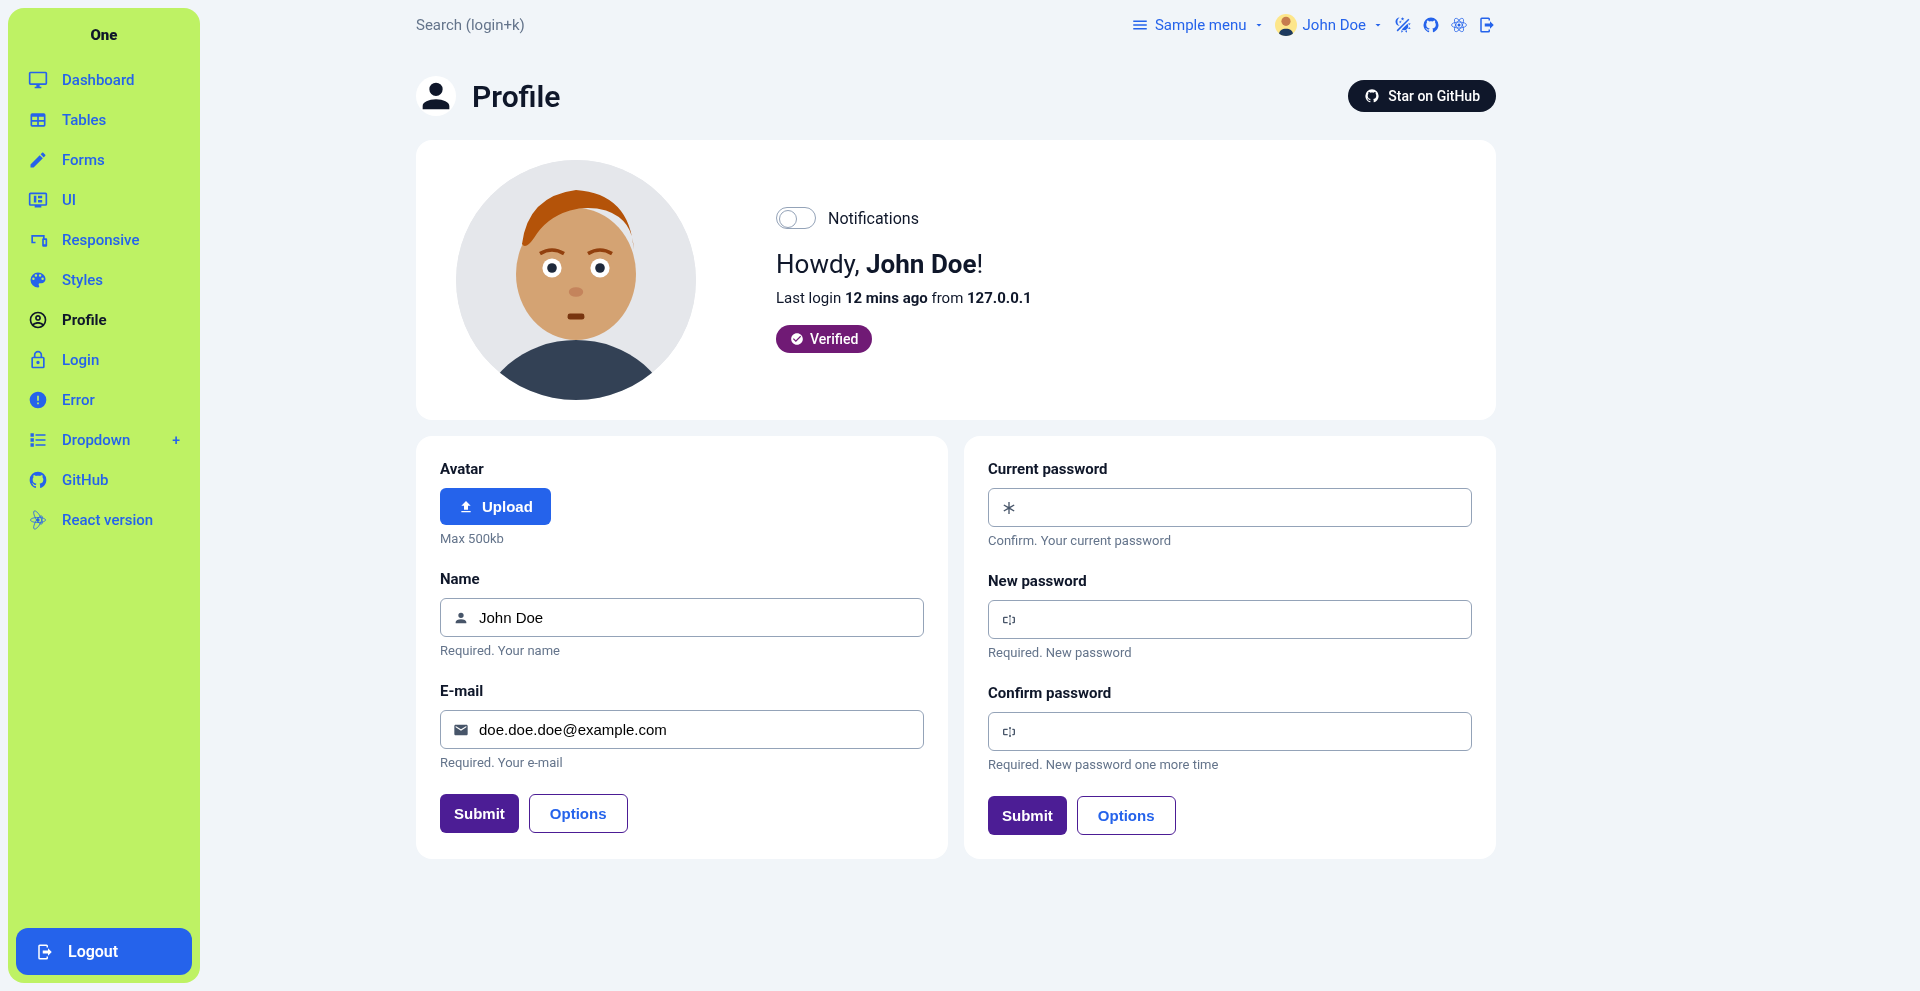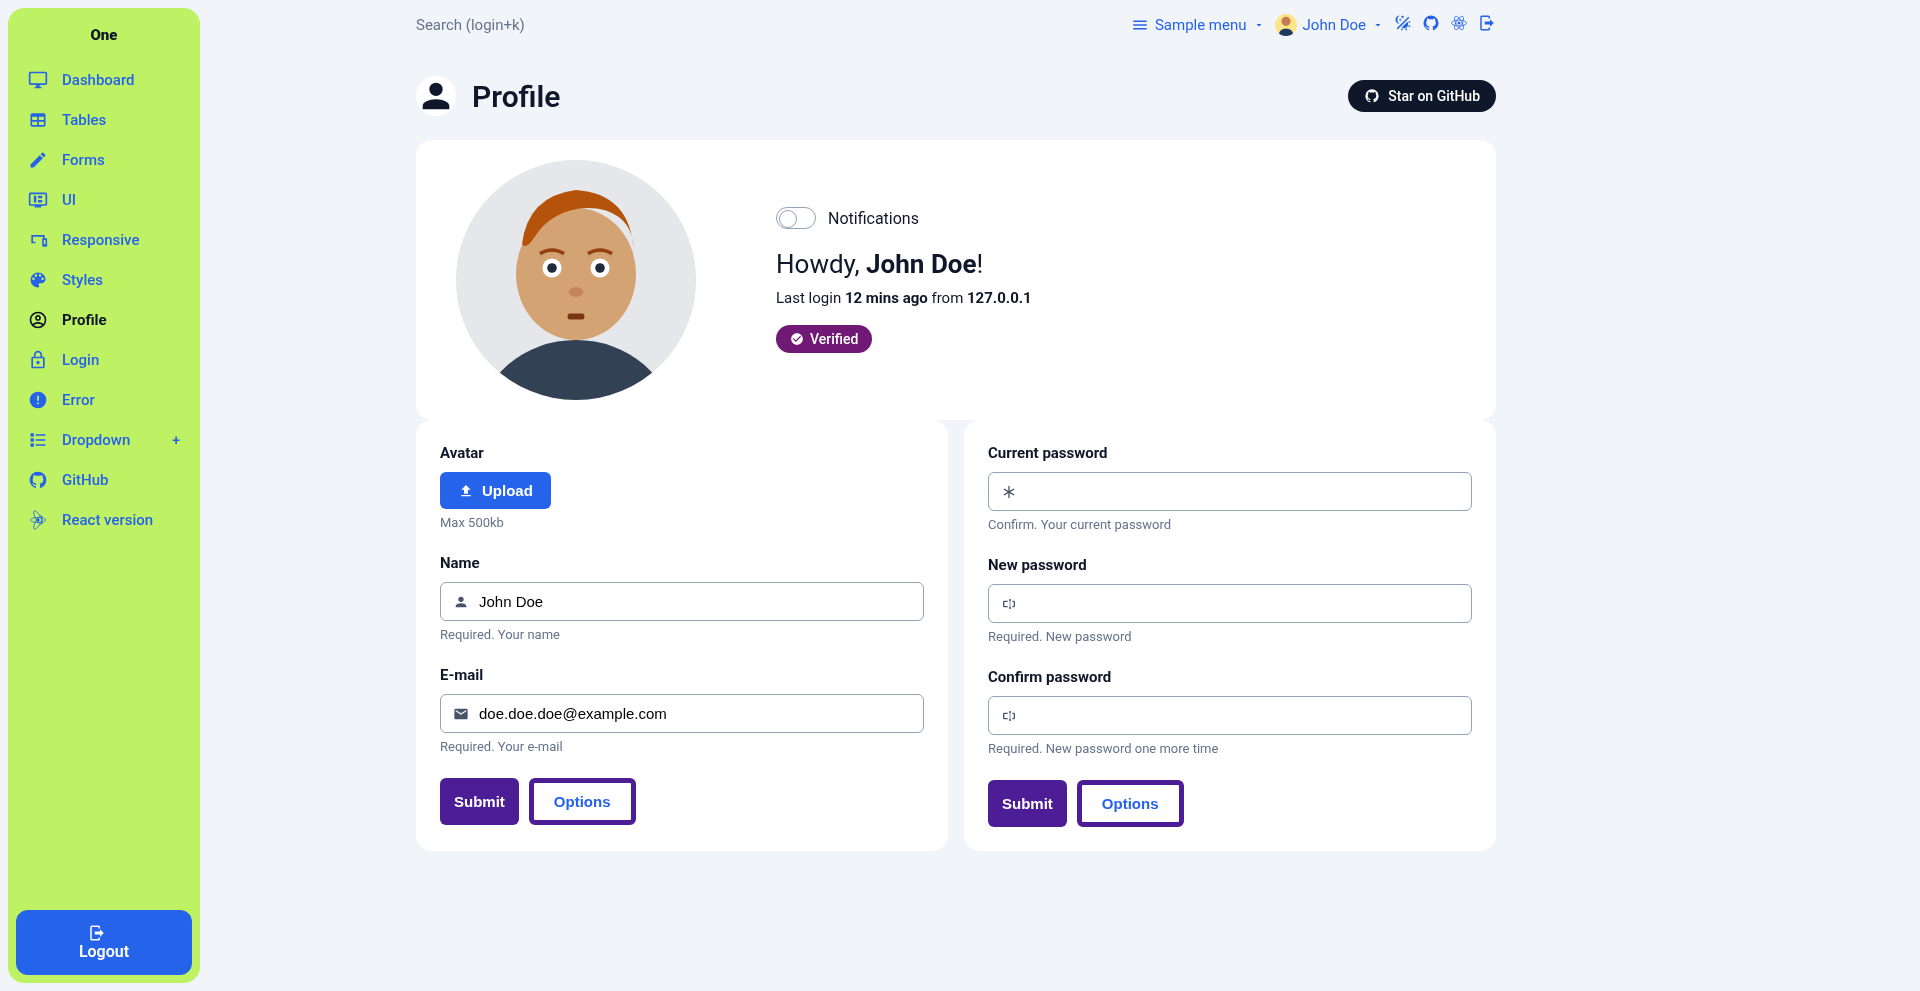--- a/index.html
+++ b/index.html
@@ -5,57 +5,57 @@
 * { box-sizing: border-box; margin: 0; padding: 0; }
 body { font-family: -apple-system, BlinkMacSystemFont, "Segoe UI", Roboto, sans-serif; background: #f1f5f9; color: #0f172a; }
 .app { display: flex; min-height: 100vh; }
 .sidebar { width: 192px; background: #bef264; border-radius: 16px; margin: 8px; display: flex; flex-direction: column; position: fixed; top: 0; left: 0; bottom: 0; }
 .sidebar-title { font-weight: 900; text-align: center; padding: 18px 0 10px; font-size: 15px; }
 .sidebar-nav { flex: 1; padding-top: 6px; }
 .nav-item { display: flex; align-items: center; padding: 10px 20px; color: #2563eb; font-size: 15px; cursor: pointer; font-weight: 500; }
 .nav-item.active { color: #0f172a; font-weight: 700; }
 .nav-item .icon { width: 20px; height: 20px; margin-right: 14px; display: inline-flex; align-items: center; justify-content: center; }
 .nav-item .plus { margin-left: auto; font-size: 14px; color: #2563eb; }
-.logout-btn { background: #2563eb; color: #fff; margin: 8px; border-radius: 12px; padding: 14px 20px; display: flex; align-items: center; font-weight: 600; cursor: pointer; flex-direction: column; }
+.logout-btn { background: #2563eb; color: #fff; margin: 8px; border-radius: 12px; padding: 14px 20px; display: flex; align-items: center; font-weight: 600; cursor: pointer; }
 .logout-btn .icon { width: 18px; height: 18px; margin-right: 14px; }
 .main { margin-left: 208px; flex: 1; padding: 0 56px 40px 216px; padding-left: 0; }
 .topbar { display: flex; align-items: center; padding: 14px 0 14px 0; gap: 20px; margin-left: 208px; max-width: 1080px; }
 .search-box { color: #64748b; font-size: 15px; flex: 1; cursor: text; }
-.topbar-right { display: flex; gap: 10px; color: #2563eb; font-size: 15px; }
+.topbar-right { display: flex; align-items: center; gap: 10px; color: #2563eb; font-size: 15px; }
 .topbar-item { display: flex; align-items: center; gap: 6px; cursor: pointer; }
 .topbar-icon { width: 18px; height: 18px; display: inline-flex; align-items: center; justify-content: center; }
 .avatar-sm { width: 22px; height: 22px; border-radius: 50%; background: #fde68a; display: inline-block; overflow: hidden; }
 .page-header { display: flex; align-items: center; justify-content: space-between; margin: 26px 0 24px; margin-left: 208px; max-width: 1080px; }
 .page-title-wrap { display: flex; align-items: center; gap: 16px; }
 .page-title-icon { width: 40px; height: 40px; background: #fff; border-radius: 50%; display: flex; align-items: center; justify-content: center; }
 .page-title { font-size: 30px; font-weight: 600; }
 .star-btn { background: #0f172a; color: #fff; padding: 8px 16px; border-radius: 20px; display: flex; align-items: center; gap: 8px; font-size: 14px; cursor: pointer; font-weight: 500; }
 .card { background: #fff; border-radius: 16px; padding: 24px; }
 .profile-card { display: flex; align-items: center; gap: 80px; padding: 20px 40px; margin-left: 208px; max-width: 1080px; }
 .avatar-lg { width: 240px; height: 240px; border-radius: 50%; background: #e5e7eb; overflow: hidden; display: flex; align-items: flex-end; justify-content: center; flex-shrink: 0; }
 .profile-info { flex: 1; }
 .toggle-row { display: flex; align-items: center; gap: 12px; margin-bottom: 20px; }
 .toggle { width: 40px; height: 22px; border: 1px solid #94a3b8; border-radius: 20px; position: relative; cursor: pointer; background: #fff; }
 .toggle::after { content: ""; position: absolute; width: 16px; height: 16px; border-radius: 50%; background: #fff; border: 1px solid #94a3b8; top: 2px; left: 2px; }
 .greeting { font-size: 26px; font-weight: 400; margin-bottom: 10px; }
 .greeting b { font-weight: 700; }
 .login-info { font-size: 15px; margin-bottom: 18px; }
 .badge { background: #701a75; color: #fff; padding: 6px 14px; border-radius: 20px; display: inline-flex; align-items: center; gap: 6px; font-size: 14px; font-weight: 500; }
-.form-grid { display: grid; grid-template-columns: 1fr 1fr; gap: 16px; margin-left: 208px; max-width: 1080px; }
+.form-grid { display: grid; grid-template-columns: 1fr 1fr; gap: 16px; margin-top: 16px; margin-left: 208px; max-width: 1080px; }
 .form-card { background: #fff; border-radius: 16px; padding: 24px; }
 .form-label { font-weight: 700; font-size: 15px; margin-bottom: 10px; display: block; }
 .upload-btn { background: #2563eb; color: #fff; padding: 10px 18px; border-radius: 6px; display: inline-flex; align-items: center; gap: 8px; font-weight: 600; font-size: 15px; cursor: pointer; border: none; }
 .help-text { color: #64748b; font-size: 13px; margin-top: 6px; }
 .field { margin-bottom: 24px; }
 .input-wrap { display: flex; align-items: center; border: 1px solid #94a3b8; border-radius: 6px; padding: 10px 12px; gap: 10px; }
 .input-wrap input { border: none; outline: none; flex: 1; font-size: 15px; background: transparent; }
 .input-icon { width: 16px; height: 16px; color: #475569; display: inline-flex; }
 .btn-row { display: flex; gap: 10px; margin-top: 20px; }
 .btn-primary { background: #4c1d95; color: #fff; padding: 10px 14px; border-radius: 6px; font-weight: 600; border: none; cursor: pointer; font-size: 15px; }
-.btn-outline { background: #fff; color: #2563eb; padding: 10px 20px; border-radius: 6px; font-weight: 600; border: 5px solid #4c1d95; cursor: pointer; font-size: 15px; }
+.btn-outline { background: #fff; color: #2563eb; padding: 10px 20px; border-radius: 6px; font-weight: 600; border: 1px solid #4c1d95; cursor: pointer; font-size: 15px; }
 svg { width: 100%; height: 100%; }
 </style>
 </head>
 <body>
 
 <div class="app">
   <aside class="sidebar">
     <div class="sidebar-title">One</div>
     <nav class="sidebar-nav">
       <div class="nav-item">

